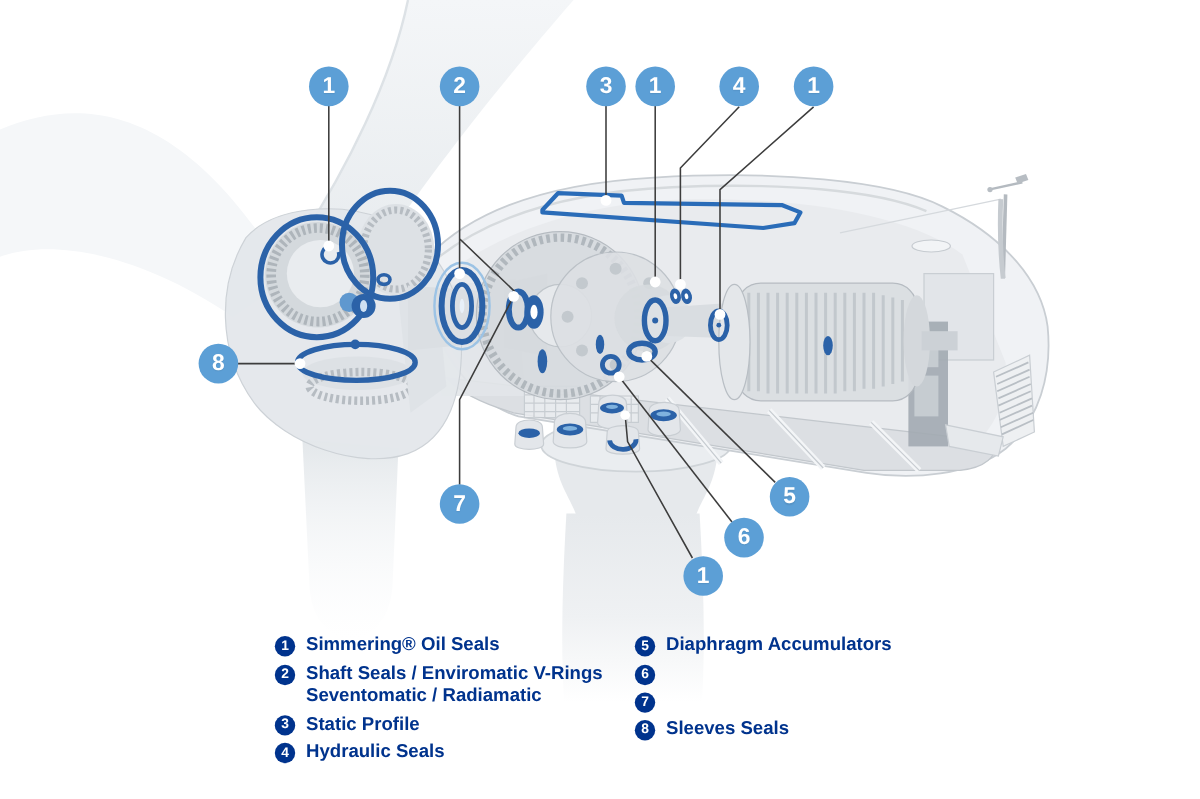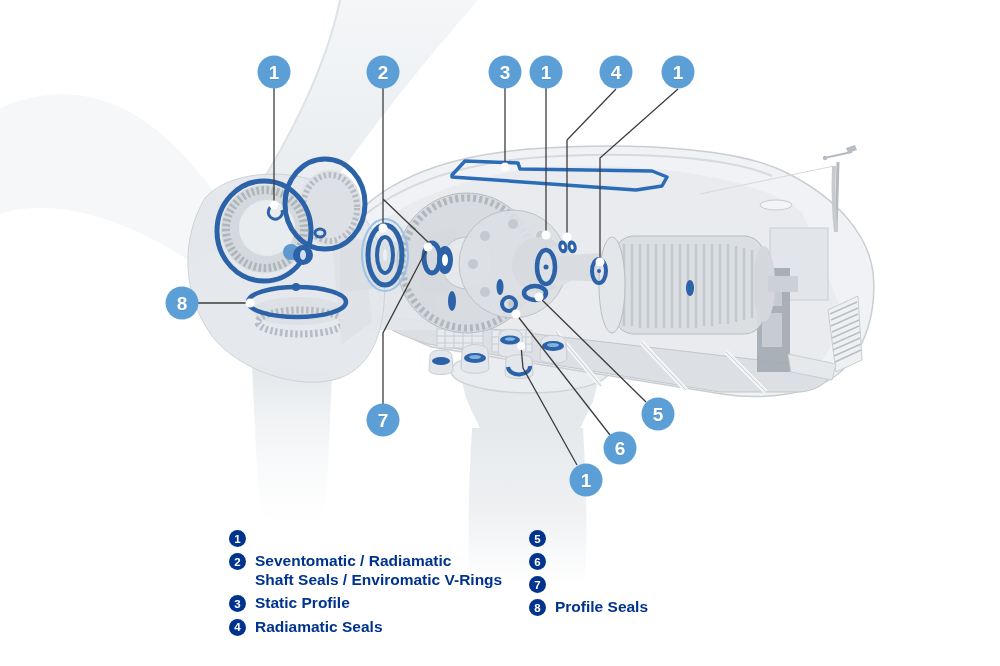--- a/index.html
+++ b/index.html
@@ -265,56 +265,64 @@
   <div class="callout" style="left:182px;top:303px">8</div>
   <div class="callout" style="left:383px;top:420px">7</div>
   <div class="callout" style="left:658px;top:414px">5</div>
   <div class="callout" style="left:620px;top:448px">6</div>
   <div class="callout" style="left:586px;top:480px">1</div>
 
   <div class="legend">
     <div class="legend-col left">
       <div class="legend-item">
         <span class="legend-dot">1</span>
+        <span class="legend-text">
+            <div>Simmering® Oil Seals</div>
+            <div></div>
+          </span>
       </div>
       <div class="legend-item">
         <span class="legend-dot">2</span>
         <span class="legend-text">
+            <div>Shaft Seals / Enviromatic V-Rings</div>
             <div>Seventomatic / Radiamatic</div>
-            <div>Shaft Seals / Enviromatic V-Rings</div>
           </span>
       </div>
       <div class="legend-item">
         <span class="legend-dot">3</span>
         <span class="legend-text">
             <div>Static Profile</div>
             <div></div>
           </span>
       </div>
       <div class="legend-item">
         <span class="legend-dot">4</span>
         <span class="legend-text">
-            <div>Radiamatic Seals</div>
+            <div>Hydraulic Seals</div>
             <div></div>
           </span>
       </div>
     </div>
     <div class="legend-col right">
       <div class="legend-item">
         <span class="legend-dot">5</span>
+        <span class="legend-text">
+            <div>Diaphragm Accumulators</div>
+            <div></div>
+          </span>
       </div>
       <div class="legend-item">
         <span class="legend-dot">6</span>
       </div>
       <div class="legend-item">
         <span class="legend-dot">7</span>
       </div>
       <div class="legend-item">
         <span class="legend-dot">8</span>
         <span class="legend-text">
-            <div>Profile Seals</div>
+            <div>Sleeves Seals</div>
             <div></div>
           </span>
       </div>
     </div>
   </div>
 
 </div>
 
 </body></html>

